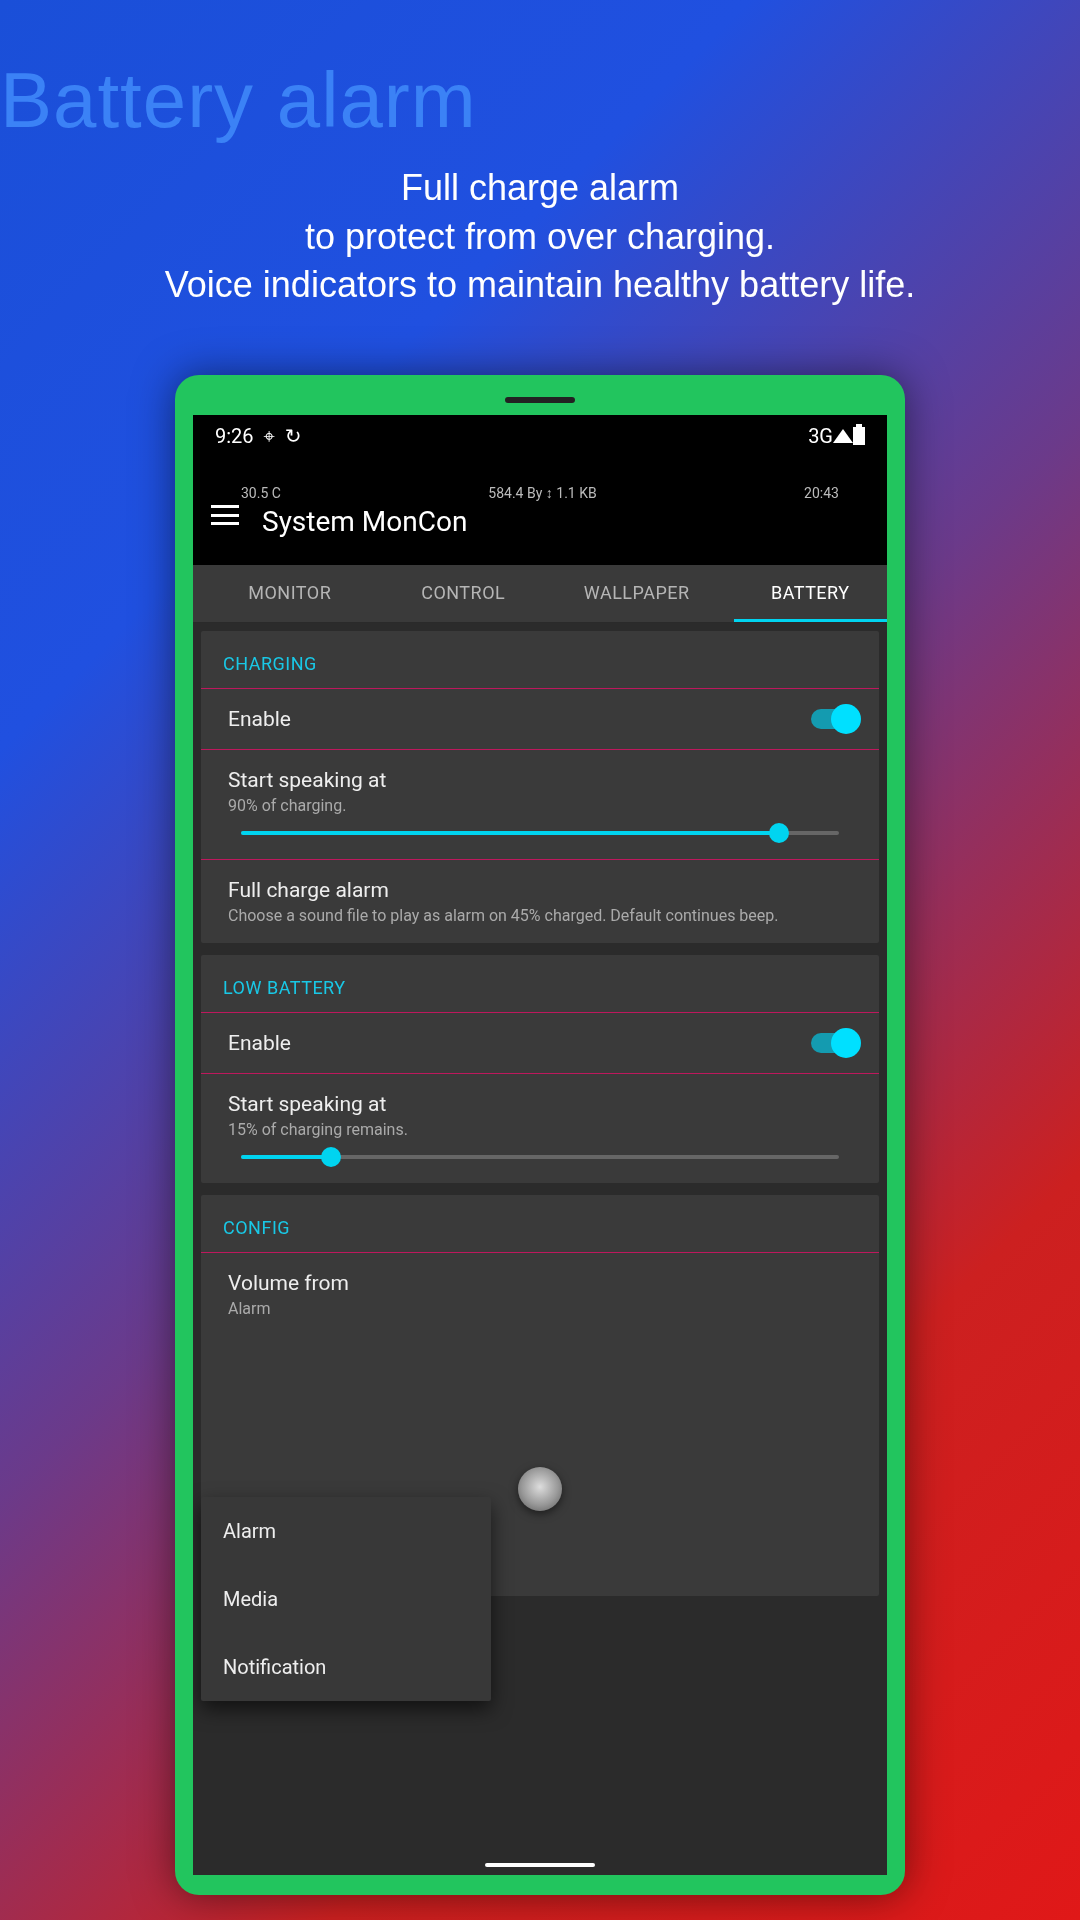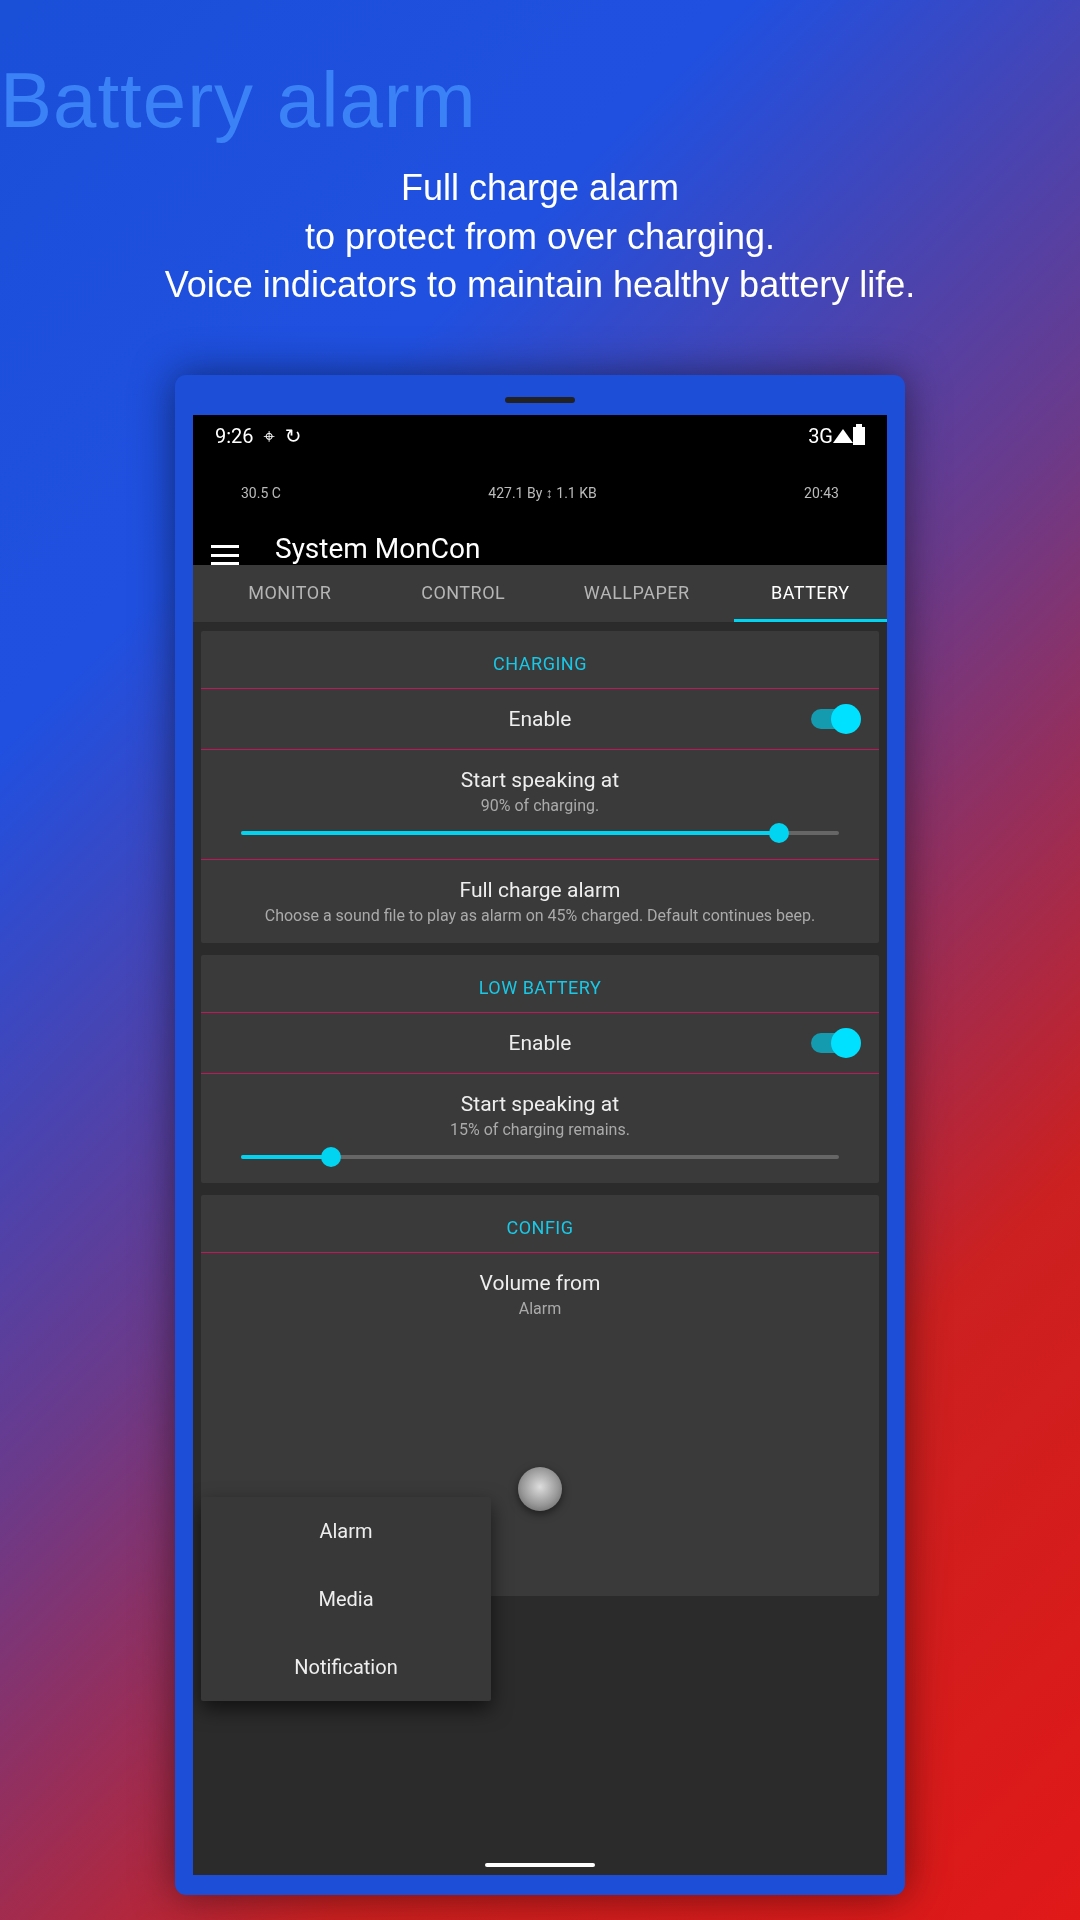--- a/index.html
+++ b/index.html
@@ -25,22 +25,22 @@
   font-size: 36px;
   line-height: 1.35;
   margin-top: 18px;
 }
 .phone {
   position: absolute;
   left: 175px;
   top: 375px;
   width: 730px;
   height: 1520px;
-  background: #1d4ed8;
-  border-radius: 11px;
+  background: #22c55e;
+  border-radius: 24px;
   box-shadow: 0 0 40px rgba(0,0,0,.5);
 }
 .speaker {
   position: absolute;
   left: 50%;
   top: 22px;
   transform: translateX(-50%);
   width: 70px;
   height: 6px;
   background: #222;
@@ -76,22 +76,22 @@
   padding: 0 48px 0 48px;
   color: #bbb;
   font-size: 14px;
   background: #000;
   font-family: Roboto, Arial, sans-serif;
   margin-top: 24px;
 }
 .app-bar {
   height: 60px;
   display: flex;
-  align-items: flex-end;
-  gap: 36px;
+  align-items: flex-start;
+  gap: 23px;
   padding: 0 18px;
   background: #000;
 }
 .hamburger {
   width: 28px;
   height: 20px;
   display: flex;
   flex-direction: column;
   justify-content: space-between;
 }
@@ -126,21 +126,20 @@
 .tab.active {
   color: #fff;
   border-bottom-color: #00d4f0;
 }
 .content {
   background: #2b2b2b;
   height: calc(100% - 184px);
   padding: 8px;
   position: relative;
   font-family: Roboto, Arial, sans-serif;
-  text-align: center;
 }
 .card {
   background: #3a3a3a;
   margin-bottom: 12px;
   border-radius: 2px;
 }
 .section-header {
   color: #19c8e6;
   font-size: 18px;
   padding: 22px 22px 14px 22px;
@@ -287,21 +286,21 @@
       </div>
       <div class="status-right">
         <span>3G</span>
         <span class="tri"></span>
         <span class="batt"></span>
       </div>
     </div>
 
     <div class="info-bar">
       <span>30.5 C</span>
-      <span>427.1 By ↕ 1.1 KB</span>
+      <span>584.4 By ↕ 1.1 KB</span>
       <span>20:43</span>
     </div>
 
     <div class="app-bar">
       <div class="hamburger">
         <span></span>
           <span></span>
           <span></span>
       </div>
       <div class="app-title">System MonCon</div>

